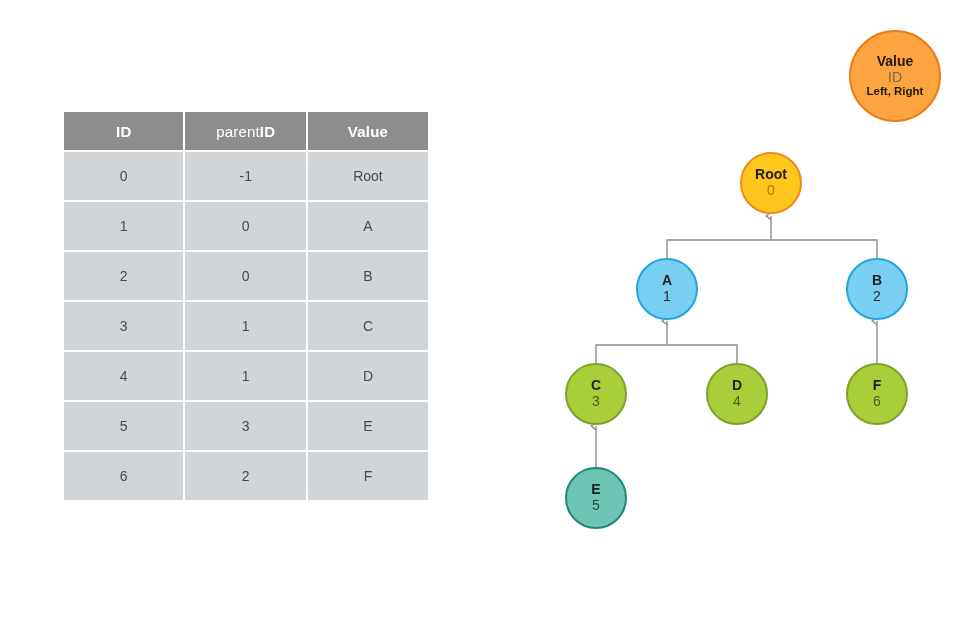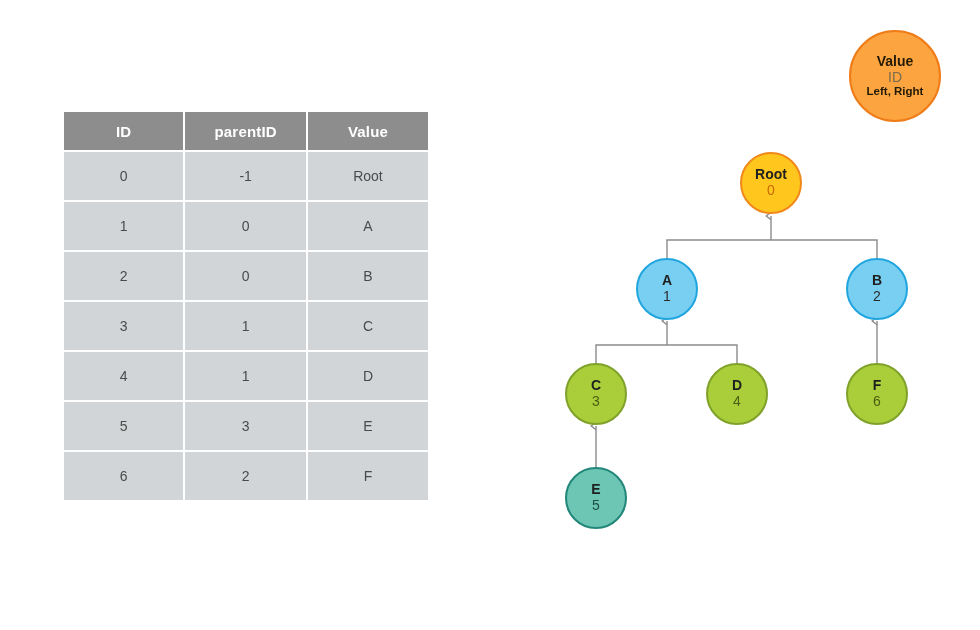--- a/index.html
+++ b/index.html
@@ -30,21 +30,21 @@
     background: #8d8d8d;
     color: #ffffff;
     font-size: 15px;
     font-weight: bold;
     height: 38px;
     padding: 0;
     text-align: center;
     letter-spacing: .2px;
   }
   #data-table th .thin {
-    font-weight: bold;
+    font-weight: normal;
   }
   #data-table td {
     background: #d2d5d7;
     color: #4a4a4a;
     font-size: 14px;
     height: 48px;
     padding: 0;
     text-align: center;
     font-weight: normal;
   }

